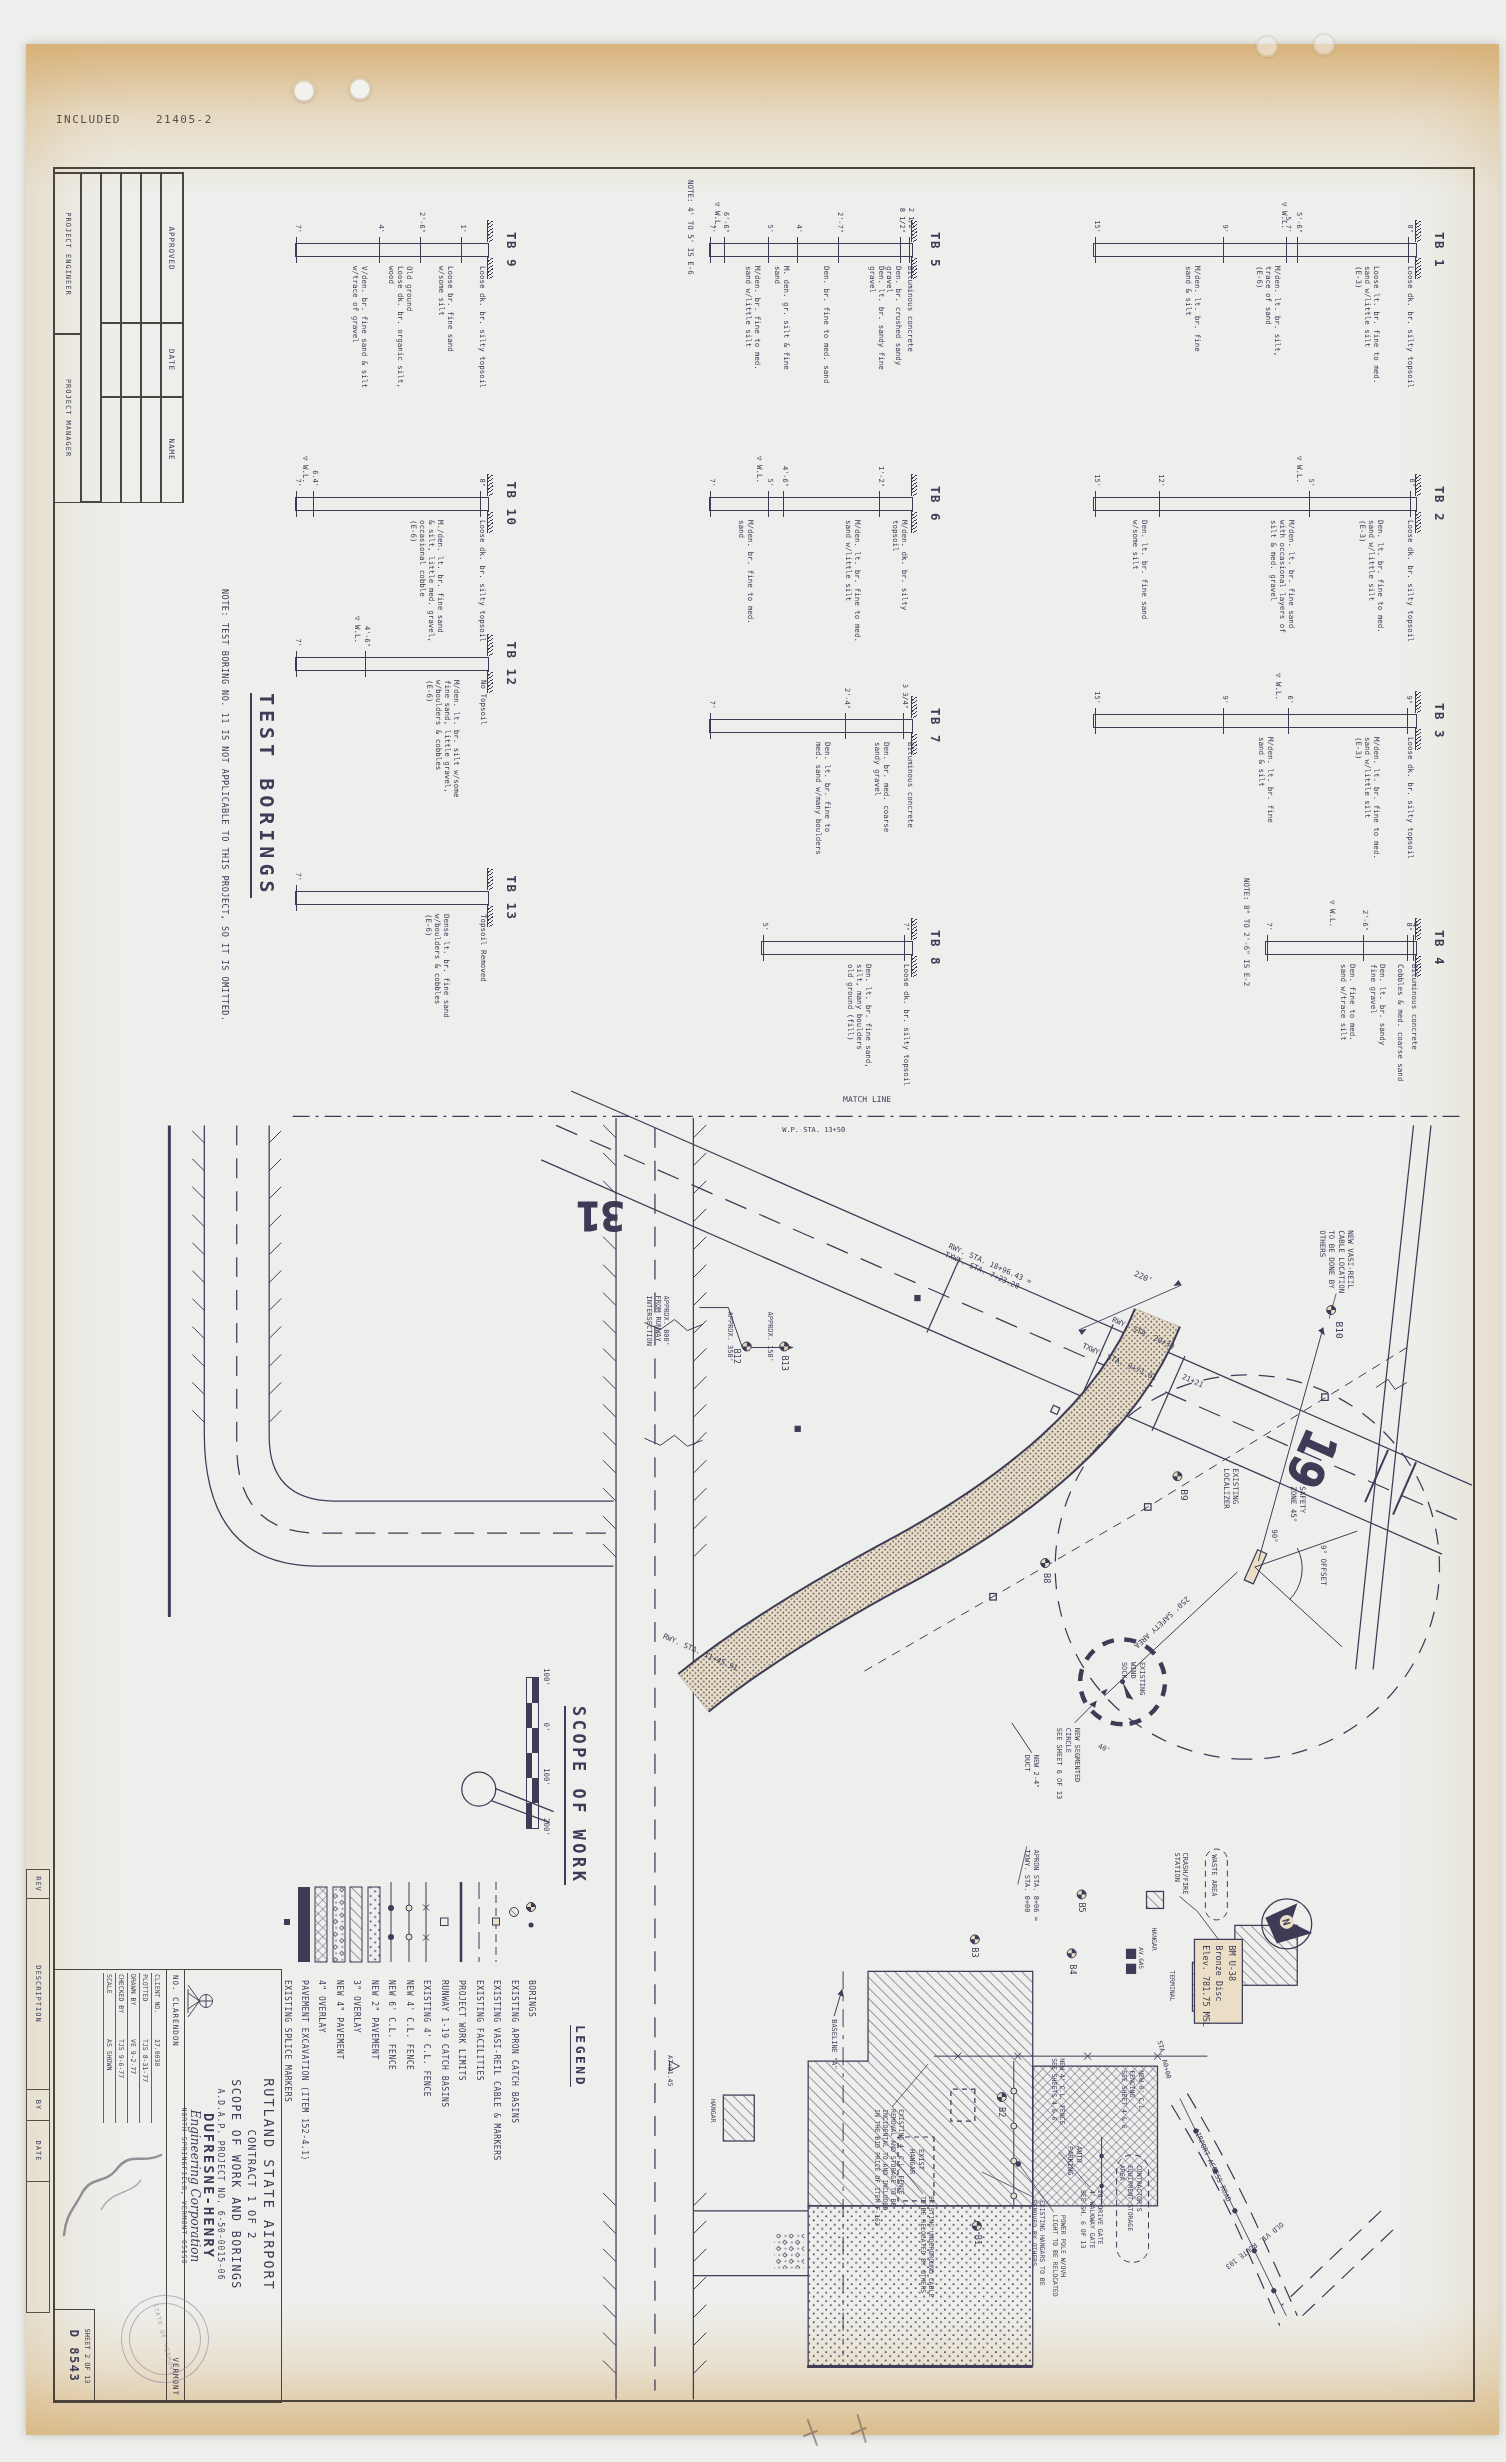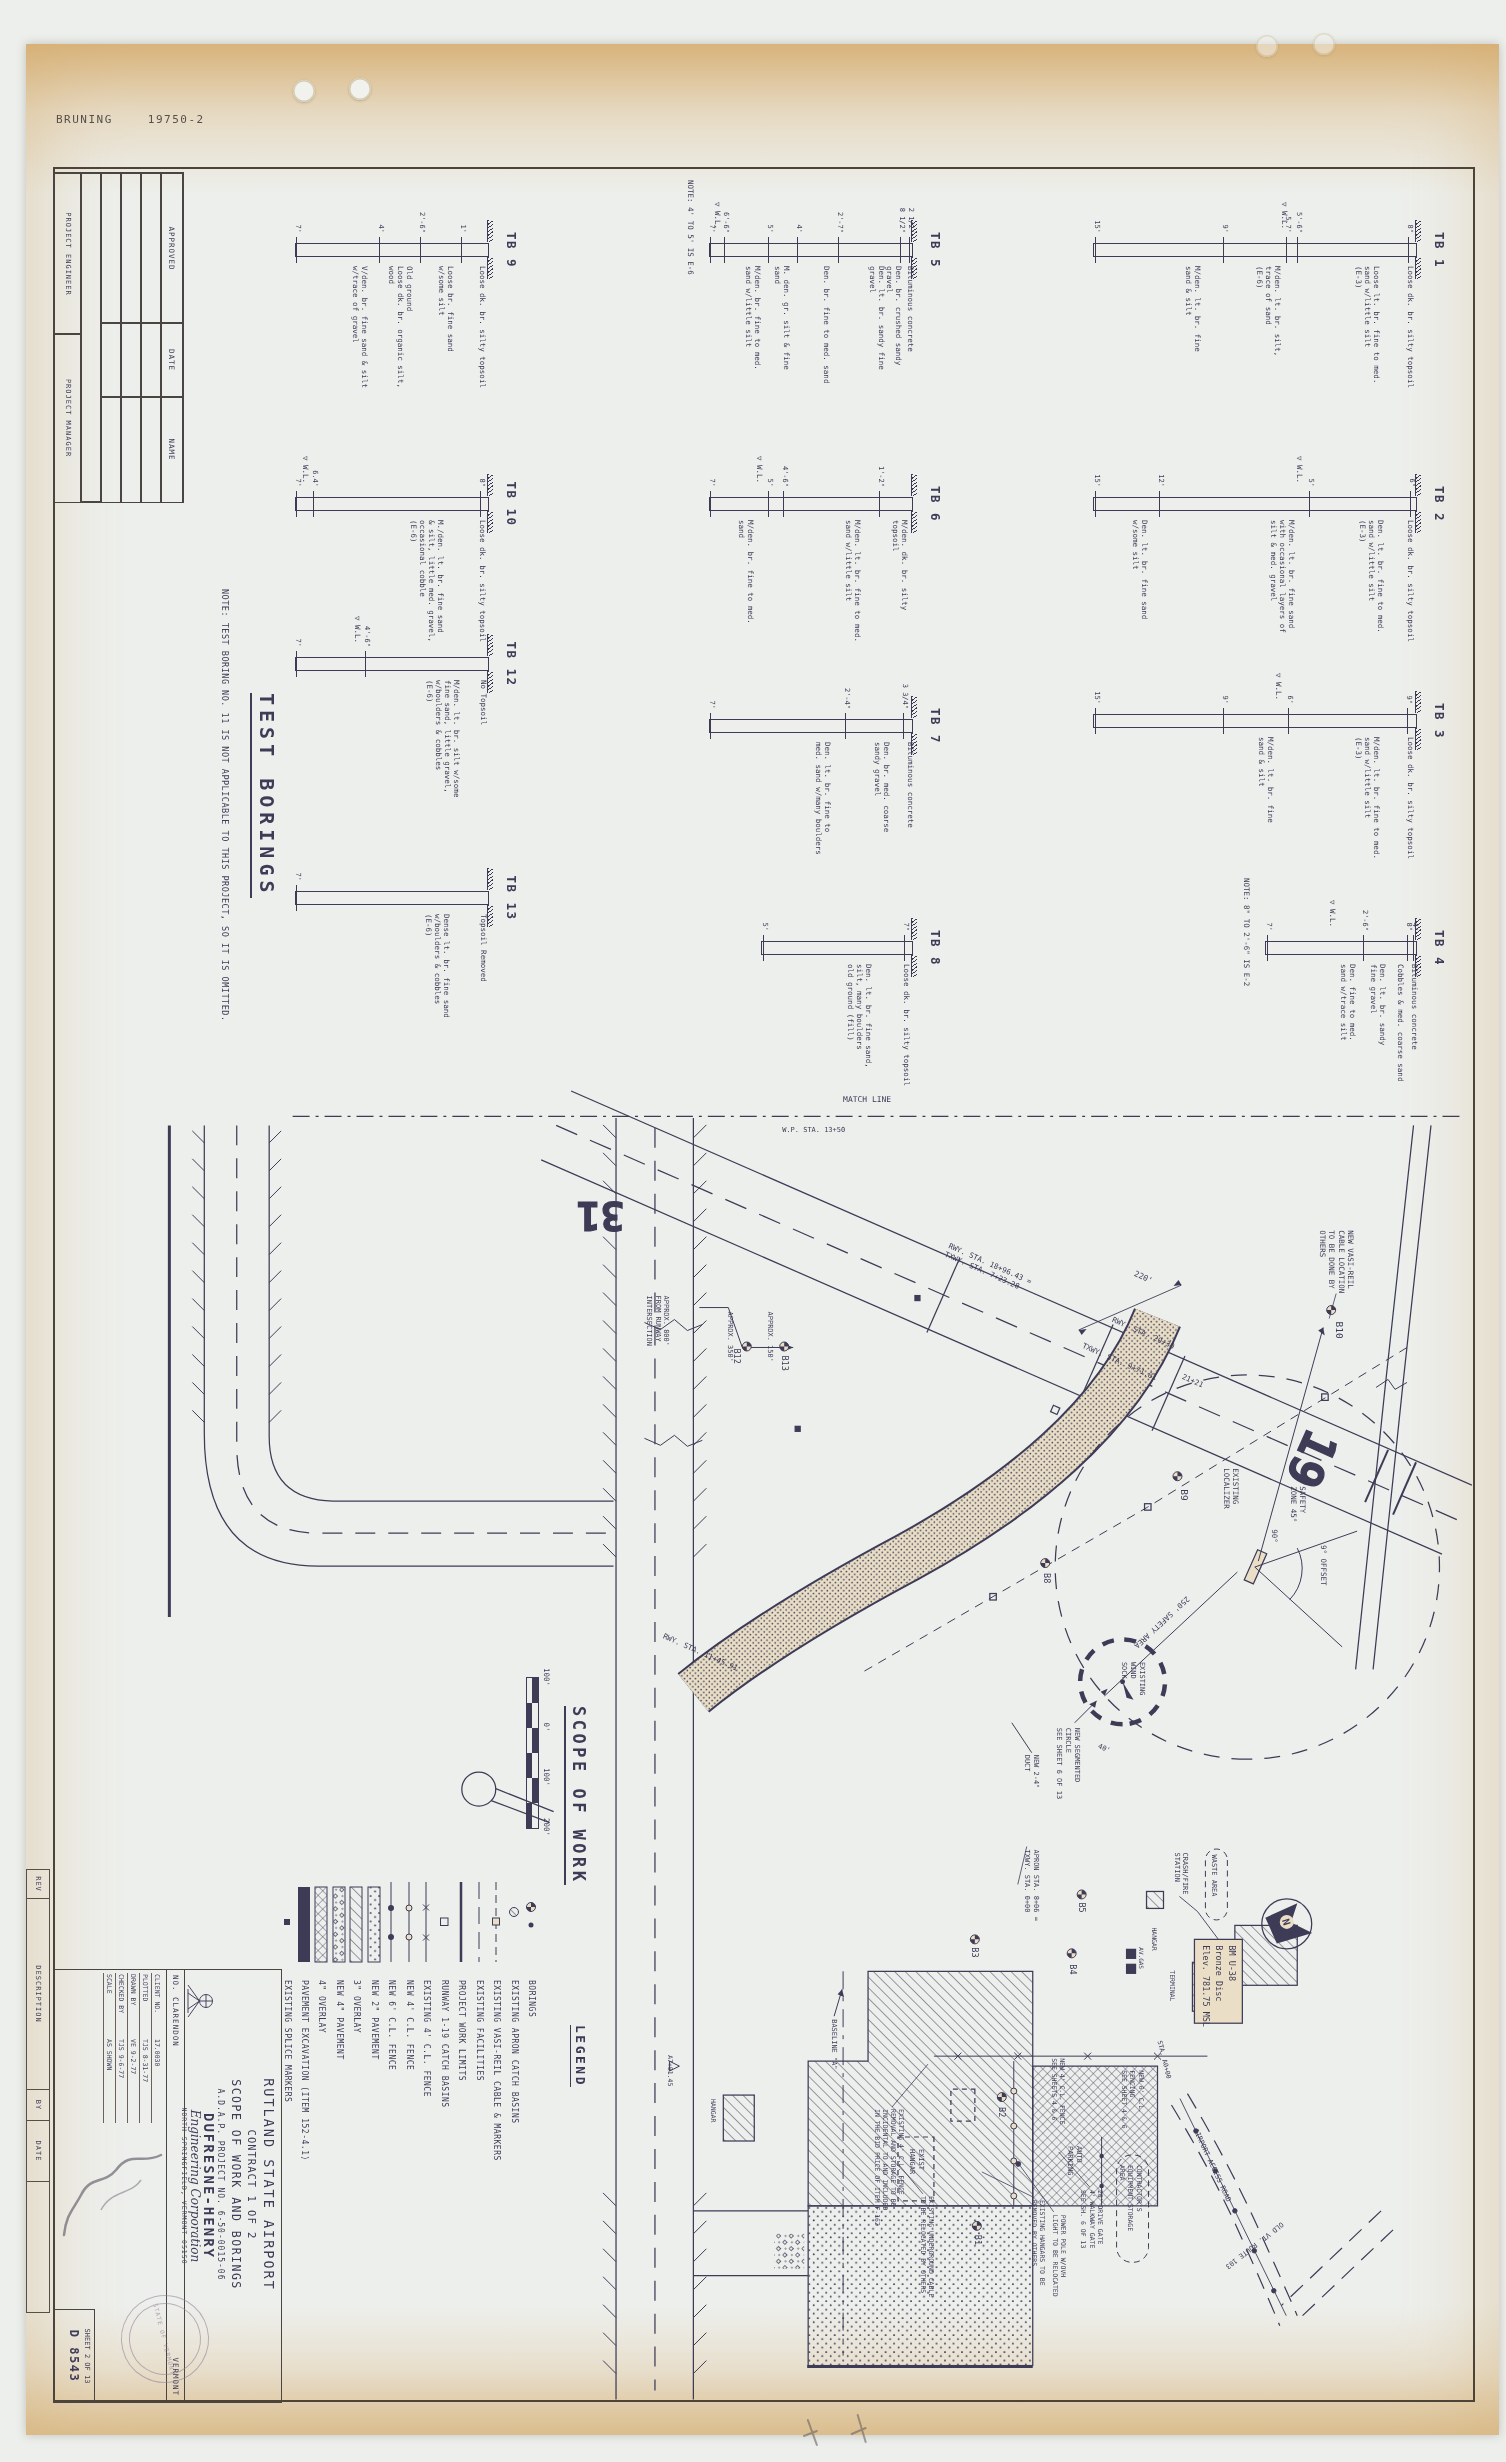--- a/index.html
+++ b/index.html
@@ -95,21 +95,21 @@
 </head>
 <body>
 
 <div class="page">
   <div class="paper"></div>
   <div class="hole" style="left:293px;top:80px"></div>
   <div class="hole" style="left:349px;top:78px"></div>
   <div class="hole faint" style="left:1256px;top:35px"></div>
   <div class="hole faint" style="left:1313px;top:33px"></div>
   <div class="brand">
-    <span>BRUNING</span><b>19750-2</b>
+    <span>INCLUDED</span><b>21405-2</b>
   </div>
 
   <div class="land">
     <div class="frame"></div>
 
     <div class="apt">
       <div class="cell" style="left:0;top:0;width:149px;height:21px">APPROVED</div>
       <div class="cell" style="left:149px;top:0;width:74px;height:21px">DATE</div>
       <div class="cell" style="left:223px;top:0;width:105px;height:21px">NAME</div>
       <div class="cell" style="left:0;top:21px;width:149px;height:20px"></div>

